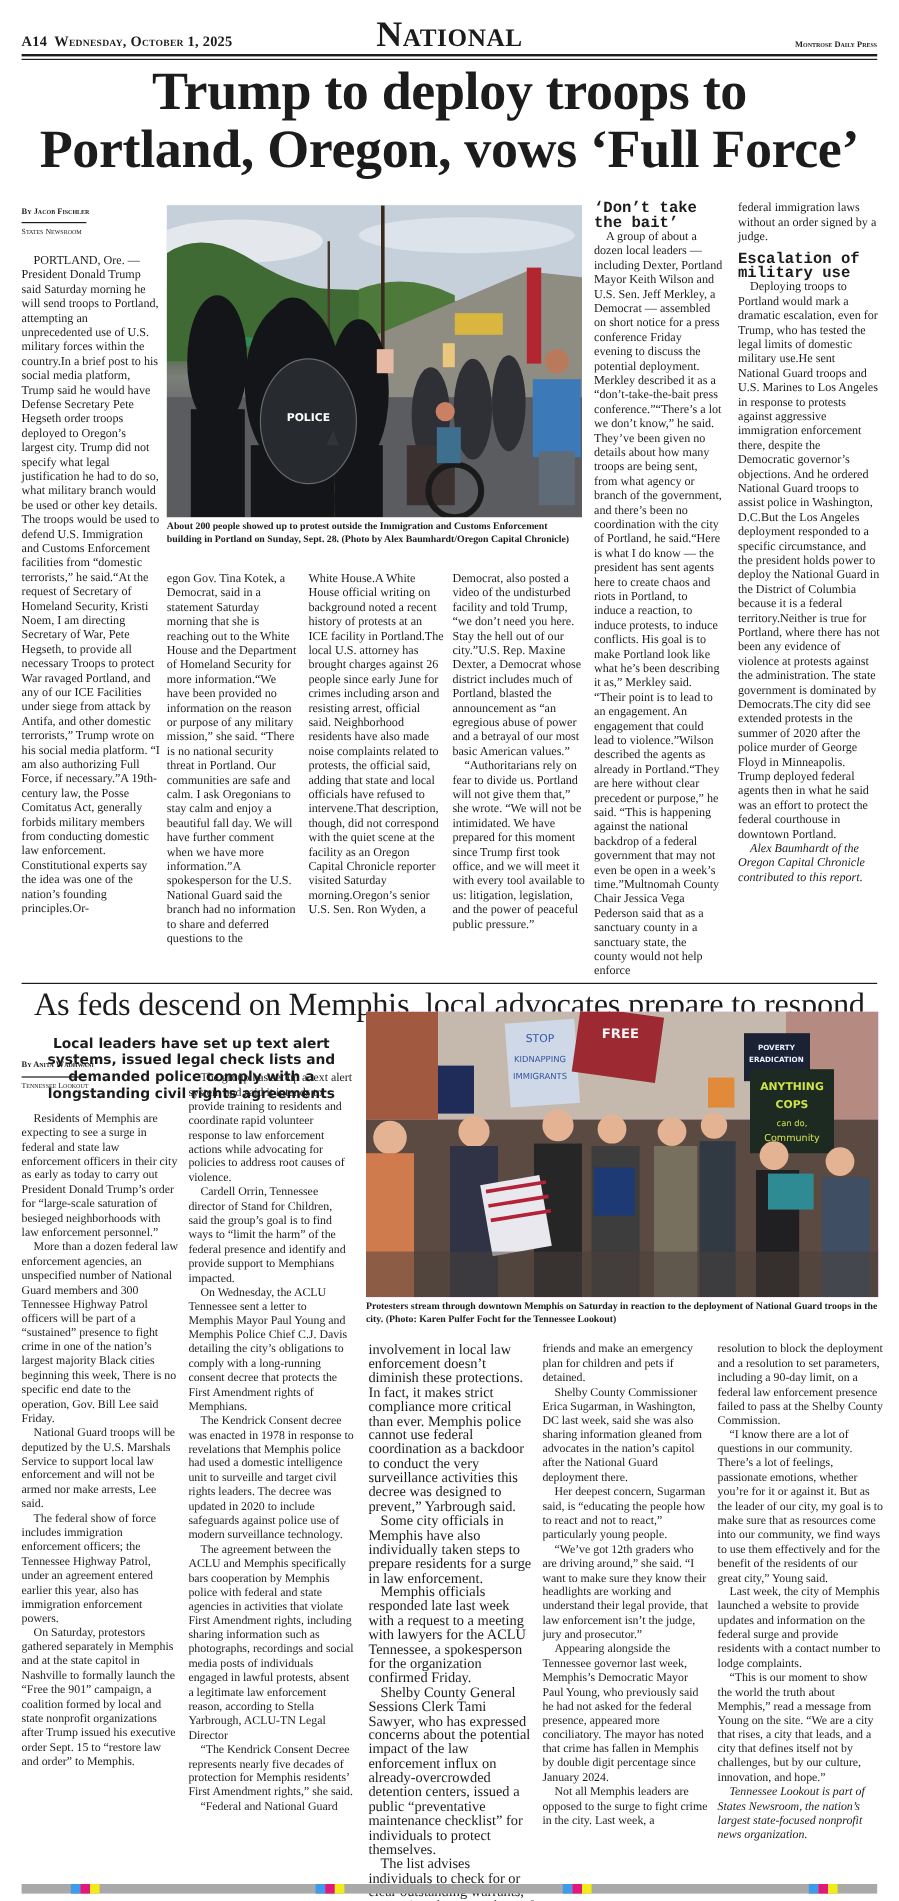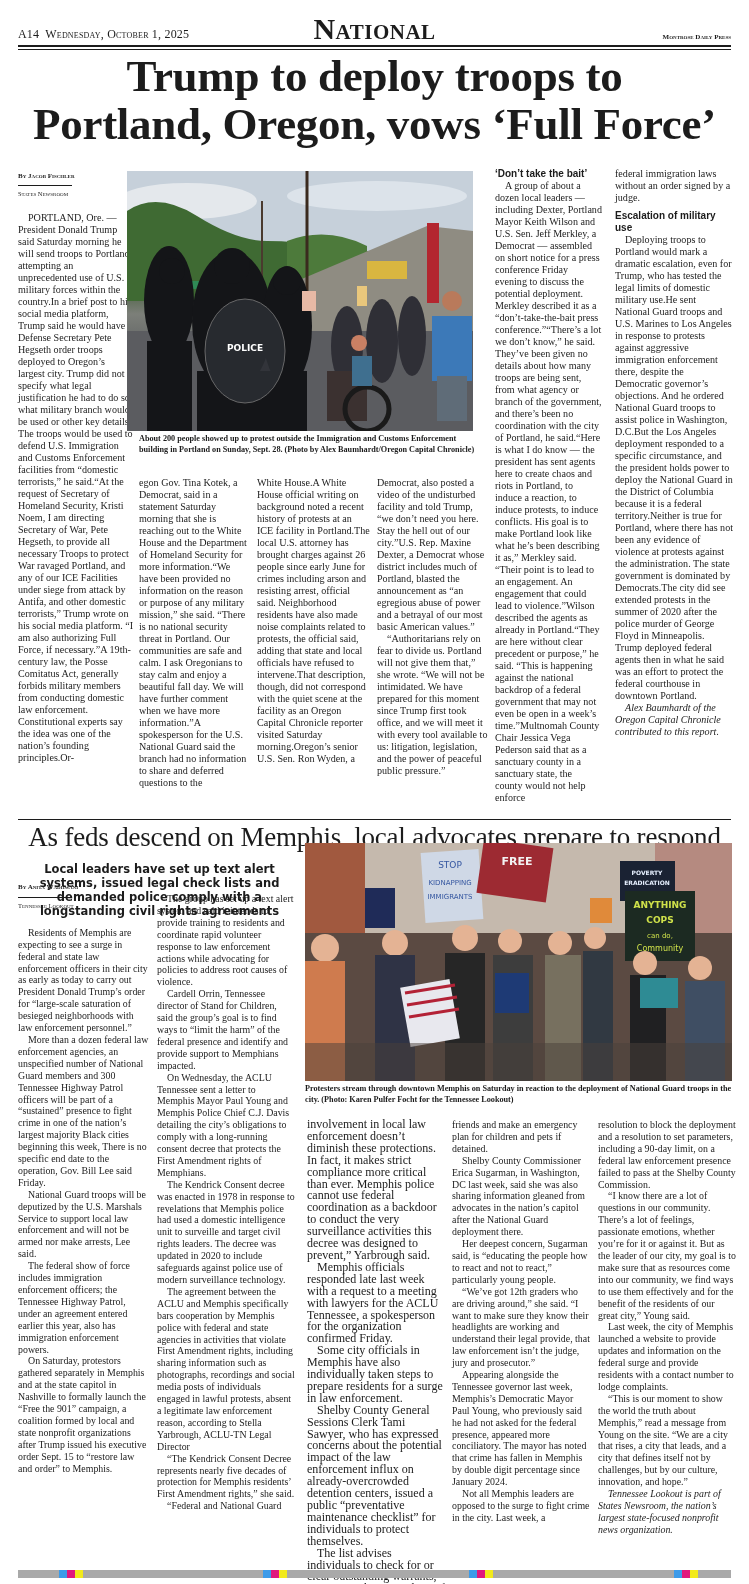--- a/index.html
+++ b/index.html
@@ -1,35 +1,35 @@
 <!DOCTYPE html>
 <html><head>
 <meta charset="utf-8">
 <style>
   * { box-sizing: border-box; margin: 0; padding: 0; }
   html, body { width: 749px; height: 1584px; background: #ffffff; overflow: hidden; }
   body { position: relative; font-family: "Liberation Serif", "DejaVu Serif", serif; color: #1c1c1c; }
 
   .folio { position: absolute; left: 18px; right: 18px; top: 14px; height: 30px; }
-  .folio .left { position: absolute; left: 0; bottom: 2px; font-size: 12px; font-weight: normal; font-variant: small-caps; letter-spacing: 0.2px; margin-top: 25px; }
+  .folio .left { position: absolute; left: 0; bottom: 2px; font-size: 12px; font-weight: bold; font-variant: small-caps; letter-spacing: 0.2px; margin-top: 25px; }
   .folio .left span { margin-right: 6px; }
   .folio .center { position: absolute; left: 0; right: 0; text-align: center; bottom: -2px; font-size: 30px; font-variant: small-caps; font-weight: bold; letter-spacing: 0.5px; }
   .folio .right { position: absolute; right: 0; bottom: 3px; font-size: 7px; font-variant: small-caps; font-weight: bold; }
   .rule-double { position: absolute; left: 18px; right: 18px; top: 45px; height: 5px; border-top: 2px solid #1c1c1c; border-bottom: 1px solid #1c1c1c; }
 
   .headline1 { position: absolute; left: 10px; right: 10px; top: 52px; text-align: center; font-size: 45px; line-height: 48px; font-weight: bold; letter-spacing: -0.3px; }
 
   .byline { font-size: 7px; font-weight: bold; font-variant: small-caps; }
   .byline-rule { width: 54px; border-top: 1px solid #1c1c1c; margin: 3px 0 2px; }
   .byline-org { font-size: 6.5px; font-variant: small-caps; }
 
   .col { position: absolute; font-size: 10.1px; line-height: 12px; text-align: left; }
   .col p { text-indent: 10px; }
   .col p.noind { text-indent: 0; }
-  .subhead { font-family: Liberation Sans, sans-serif; font-size: 10px; font-weight: bold; line-height: 12px; margin-top: 0; }
+  .subhead { font-family: Liberation Mono, monospace; font-size: 13px; font-weight: bold; line-height: 12px; margin-top: 0; }
   .ital { font-style: italic; font-family: Liberation Serif, serif; }
 
   .photo { position: absolute; overflow: hidden; }
   .caption { position: absolute; font-size: 8.2px; line-height: 10.5px; font-weight: bold; }
 
   .section-rule { position: absolute; left: 18px; right: 18px; top: 819px; border-top: 1px solid #1c1c1c; }
   .headline2 { position: absolute; left: 10px; right: 10px; top: 821px; text-align: center; font-size: 27px; line-height: 32px; letter-spacing: -0.2px; }
   .deck { position: absolute; left: 18px; width: 283px; top: 862px; text-align: center; font-family: "DejaVu Sans", sans-serif; font-weight: bold; font-size: 11.5px; line-height: 14px; }
 
   .regbar { position: absolute; left: 18px; right: 18px; top: 1570px; height: 8px; background: #a9a9a9; }
@@ -53,21 +53,21 @@
 </div>
 
 <div class="col" style="left:18px; top:170px; width:116px;">
   <div class="byline">By Jacob Fischler</div>
   <div class="byline-rule"></div>
   <div class="byline-org">States Newsroom</div>
   <div style="height:12px"></div>
   <p>PORTLAND, Ore. — President Donald Trump said Saturday morning he will send troops to Portland, attempting an unprecedented use of U.S. military forces within the country.In a brief post to his social media platform, Trump said he would have Defense Secretary Pete Hegseth order troops deployed to Oregon’s largest city. Trump did not specify what legal justification he had to do so, what military branch would be used or other key details. The troops would be used to defend U.S. Immigration and Customs Enforcement facilities from “domestic terrorists,” he said.“At the request of Secretary of Homeland Security, Kristi Noem, I am directing Secretary of War, Pete Hegseth, to provide all necessary Troops to protect War ravaged Portland, and any of our ICE Facilities under siege from attack by Antifa, and other domestic terrorists,” Trump wrote on his social media platform. “I am also authorizing Full Force, if necessary.”A 19th-century law, the Posse Comitatus Act, generally forbids military members from conducting domestic law enforcement. Constitutional experts say the idea was one of the nation’s founding principles.Or-</p>
 </div>
 
-<div class="photo" style="left:127px; top:171px; width:346px; height:260px; background:linear-gradient(180deg,#c9d3dc 0%,#aab6c2 18%,#5d7a4a 28%,#3d5a32 42%,#7c7f79 55%,#54565a 75%,#3c3d40 100%);">
+<div class="photo" style="left:139px; top:171px; width:346px; height:260px; background:linear-gradient(180deg,#c9d3dc 0%,#aab6c2 18%,#5d7a4a 28%,#3d5a32 42%,#7c7f79 55%,#54565a 75%,#3c3d40 100%);">
   <svg width="346" height="260" viewBox="0 0 346 260">
     <rect x="0" y="0" width="346" height="80" fill="#c6d0da"></rect>
     <ellipse cx="60" cy="30" rx="70" ry="18" fill="#e4e8ec"></ellipse>
     <ellipse cx="250" cy="25" rx="90" ry="15" fill="#dce3ea"></ellipse>
     <path d="M0 40 Q30 20 70 45 T140 70 T190 75 L190 130 L0 130 Z" fill="#3f6a33"></path>
     <path d="M160 70 Q200 55 240 75 L240 130 L160 130 Z" fill="#4d7a3b"></path>
     <polygon points="170,110 300,55 346,60 346,200 170,200" fill="#8f8c82"></polygon>
     <rect x="300" y="52" width="12" height="80" fill="#b3262f"></rect>
     <rect x="240" y="90" width="40" height="18" fill="#d9b640"></rect>
     <rect x="57" y="110" width="20" height="8" fill="#2f8a56"></rect>
@@ -205,22 +205,22 @@
     </g>
     <rect x="190" y="130" width="34" height="40" fill="#1e3a75"></rect>
     <rect x="335" y="135" width="38" height="30" fill="#2e8b94"></rect>
     <rect x="0" y="200" width="427" height="38" fill="#4a3f3a" opacity="0.5"></rect>
   </svg>
 </div>
 <div class="caption" style="left:305px; top:1084px; width:427px;">Protesters stream through downtown Memphis on Saturday in reaction to the deployment of National Guard troops in the city. (Photo: Karen Pulfer Focht for the Tennessee Lookout)</div>
 
 <div class="col" style="left:307px; top:1119px; width:138px; font-size:12px; line-height:11.9px;">
   <p class="noind">involvement in local law enforcement doesn’t diminish these protections. In fact, it makes strict compliance more critical than ever. Memphis police cannot use federal coordination as a backdoor to conduct the very surveillance activities this decree was designed to prevent,” Yarbrough said.</p>
+  <p>Some city officials in Memphis have also individually taken steps to prepare residents for a surge in law enforcement.</p>
   <p>Memphis officials responded late last week with a request to a meeting with lawyers for the ACLU Tennessee, a spokesperson for the organization confirmed Friday.</p>
-  <p>Some city officials in Memphis have also individually taken steps to prepare residents for a surge in law enforcement.</p>
   <p>Shelby County General Sessions Clerk Tami Sawyer, who has expressed concerns about the potential impact of the law enforcement influx on already-overcrowded detention centers, issued a public “preventative maintenance checklist” for individuals to protect themselves.</p>
   <p>The list advises individuals to check for or clear outstanding warrants, memorize phone numbers of family or trusted</p>
 </div>
 
 <div class="col" style="left:452px; top:1119px; width:138px; font-size:9.9px; line-height:11.9px;">
   <p class="noind">friends and make an emergency plan for children and pets if detained.</p>
   <p>Shelby County Commissioner Erica Sugarman, in Washington, DC last week, said she was also sharing information gleaned from advocates in the nation’s capitol after the National Guard deployment there.</p>
   <p>Her deepest concern, Sugarman said, is “educating the people how to react and not to react,” particularly young people.</p>
   <p>“We’ve got 12th graders who are driving around,” she said. “I want to make sure they know their headlights are working and understand their legal provide, that law enforcement isn’t the judge, jury and prosecutor.”</p>
   <p>Appearing alongside the Tennessee governor last week, Memphis’s Democratic Mayor Paul Young, who previously said he had not asked for the federal presence, appeared more conciliatory. The mayor has noted that crime has fallen in Memphis by double digit percentage since January 2024.</p>

